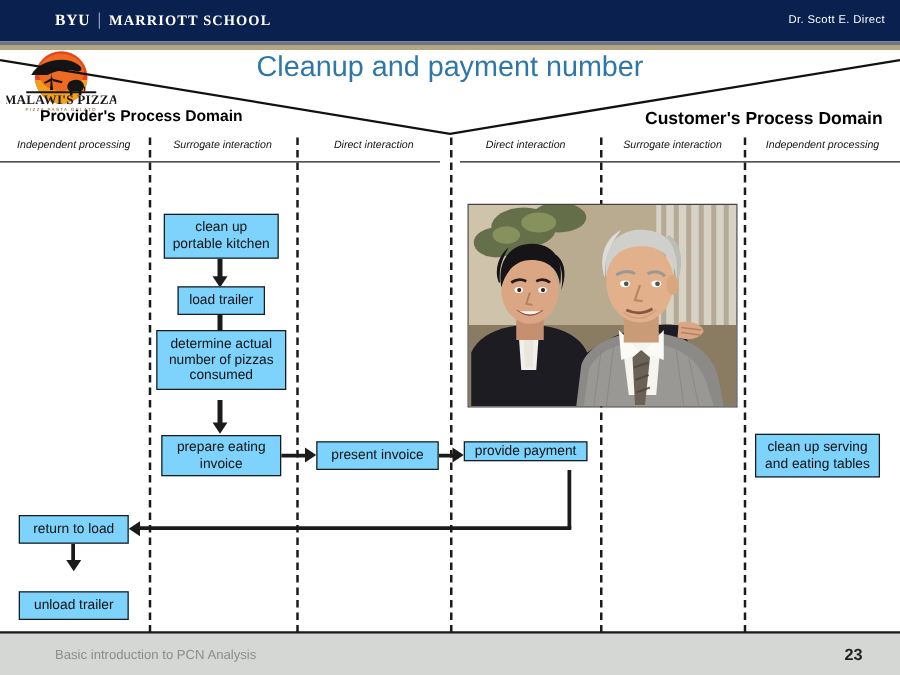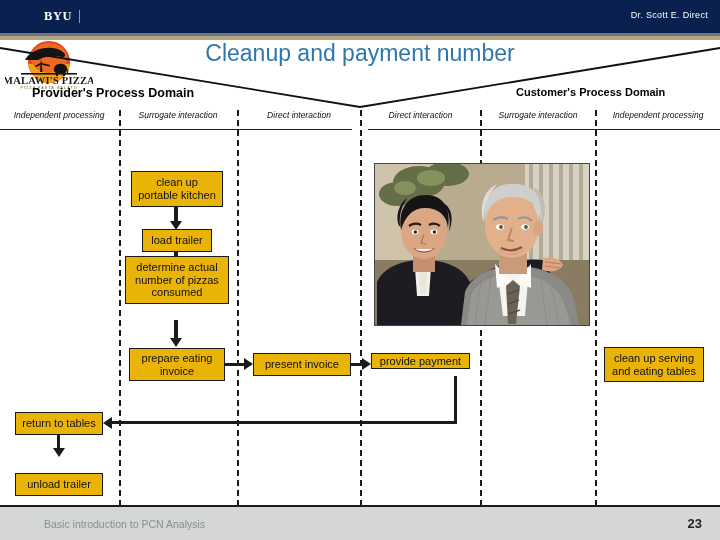--- a/index.html
+++ b/index.html
@@ -32,37 +32,37 @@
          font-size:23px;color:#2e77a8;line-height:1.18;font-weight:normal;
          font-family:"Liberation Sans", sans-serif;}
 
   
   .logo{position:absolute;left:5px;top:38px;width:88px;height:52px;}
   .logo svg{display:block;}
 
   
   .dom-prov{position:absolute;left:32px;top:86px;font-size:12.5px;font-weight:bold;color:#000;
             font-family:"Liberation Sans", sans-serif;white-space:nowrap;text-align:right;}
-  .dom-cust{position:absolute;left:516px;top:86px;font-size:11px;font-weight:bold;color:#000;
+  .dom-cust{position:absolute;left:516px;top:86px;font-size:14px;font-weight:bold;color:#000;
             font-family:"Liberation Sans", sans-serif;white-space:nowrap;}
 
   
   .chev{position:absolute;left:0;top:40px;width:720px;height:72px;}
 
   
   .colhdr{position:absolute;left:0;top:110px;width:720px;height:20px;}
   .colhdr .lbl{position:absolute;top:0;font-size:8.5px;font-style:italic;color:#111;
                text-align:center;font-family:"Liberation Sans", sans-serif;white-space:nowrap;}
 
   
   .vdash{position:absolute;top:110px;width:0;height:396px;
          border-left:2.5px dashed #1b1b1b;}
 
   
-  .box{position:absolute;border:1.3px solid #1b1b1b;background:#eab308;
+  .box{position:absolute;border:1.3px solid #1b1b1b;background:#7dd3fc;
        display:flex;align-items:center;justify-content:center;text-align:center;
        font-size:11px;color:#111;line-height:1.18;box-sizing:border-box;
        font-family:"Liberation Sans", sans-serif;padding:2px 4px;}
 
   
   .conn{position:absolute;background:#1b1b1b;}
   .arrowhead{position:absolute;width:0;height:0;}
   .ah-down{border-left:6px solid transparent;border-right:6px solid transparent;border-top:9px solid #1b1b1b;}
   .ah-right{border-top:6px solid transparent;border-bottom:6px solid transparent;border-left:9px solid #1b1b1b;}
   .ah-left{border-top:6px solid transparent;border-bottom:6px solid transparent;border-right:9px solid #1b1b1b;}
@@ -70,35 +70,36 @@
   
   .photo{position:absolute;left:374px;top:163px;width:216px;height:163px;
          border:1px solid #444;box-sizing:border-box;overflow:hidden;}
   .photo svg{display:block;}
 
   
   .foot-line{position:absolute;left:0;top:505px;width:720px;height:2px;background:#1b1b1b;}
   .foot-bg{position:absolute;left:0;top:507px;width:720px;height:33px;background:#d4d7d4;}
   .foot-text{position:absolute;left:44px;top:518px;font-size:10.5px;color:#8b8f8b;
              font-family:"Liberation Sans", sans-serif;}
-  .foot-num{position:absolute;right:18px;top:516px;font-size:13px;font-weight:bold;color:#222;
+  .foot-num{position:absolute;right:30px;top:516px;font-size:13px;font-weight:bold;color:#222;
             font-family:"Liberation Sans", sans-serif;}
 </style>
 </head>
 <body>
 
 <div class="slide">
 
   <div class="hdr-bar"></div>
   <div class="hdr-gray"></div>
   <div class="hdr-tan"></div>
 
   <div class="byu-logo">
     <span class="byu-mark">BYU</span>
     <span class="byu-sep"></span>
+    <span class="byu-school">MARRIOTT SCHOOL</span>
   </div>
 
   <div class="author">Dr. Scott E. Direct</div>
 
   <div class="title">Cleanup and payment number</div>
 
   <div class="logo">
     <svg width="88" height="52" viewBox="0 0 88 52">
       <defs>
         <clipPath id="sunclip">
@@ -286,31 +287,31 @@
   <div class="conn" style="left:112px;top:421px;width:345px;height:3.4px;"></div>
   <div class="arrowhead ah-left" style="left:103px;top:417px;"></div>
 
   <div class="conn" style="left:57px;top:435px;width:3.4px;height:14px;"></div>
   <div class="arrowhead ah-down" style="left:53px;top:448px;"></div>
 
   <div class="box" style="left:131px;top:171px;width:92px;height:36px;">clean up portable kitchen</div>
 
   <div class="box" style="left:142px;top:229px;width:70px;height:23px;">load trailer</div>
 
-  <div class="box" style="left:125px;top:256px;width:104px;height:48px;">determine actual number of pizzas consumed</div>
+  <div class="box" style="left:125px;top:264px;width:104px;height:48px;">determine actual number of pizzas consumed</div>
 
   <div class="box" style="left:129px;top:348px;width:96px;height:33px;">prepare eating invoice</div>
 
   <div class="box" style="left:253px;top:353px;width:98px;height:23px;">present invoice</div>
 
   <div class="box" style="left:371px;top:353px;width:99px;height:16px;">provide payment</div>
 
   <div class="box" style="left:604px;top:347px;width:100px;height:35px;">clean up serving and eating tables</div>
 
-  <div class="box" style="left:15px;top:412px;width:88px;height:23px;">return to tables</div>
+  <div class="box" style="left:15px;top:412px;width:88px;height:23px;">return to load</div>
 
   <div class="box" style="left:15px;top:473px;width:88px;height:23px;">unload trailer</div>
 
   <div class="foot-line"></div>
   <div class="foot-bg"></div>
   <div class="foot-text">Basic introduction to PCN Analysis</div>
   <div class="foot-num">23</div>
 
 </div>
 

